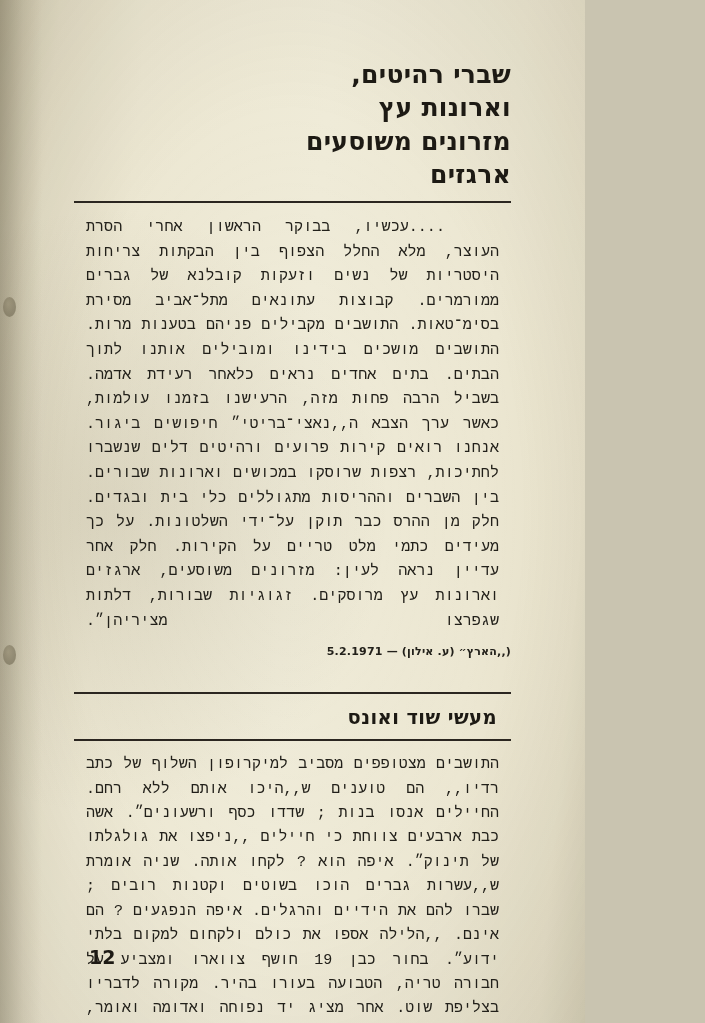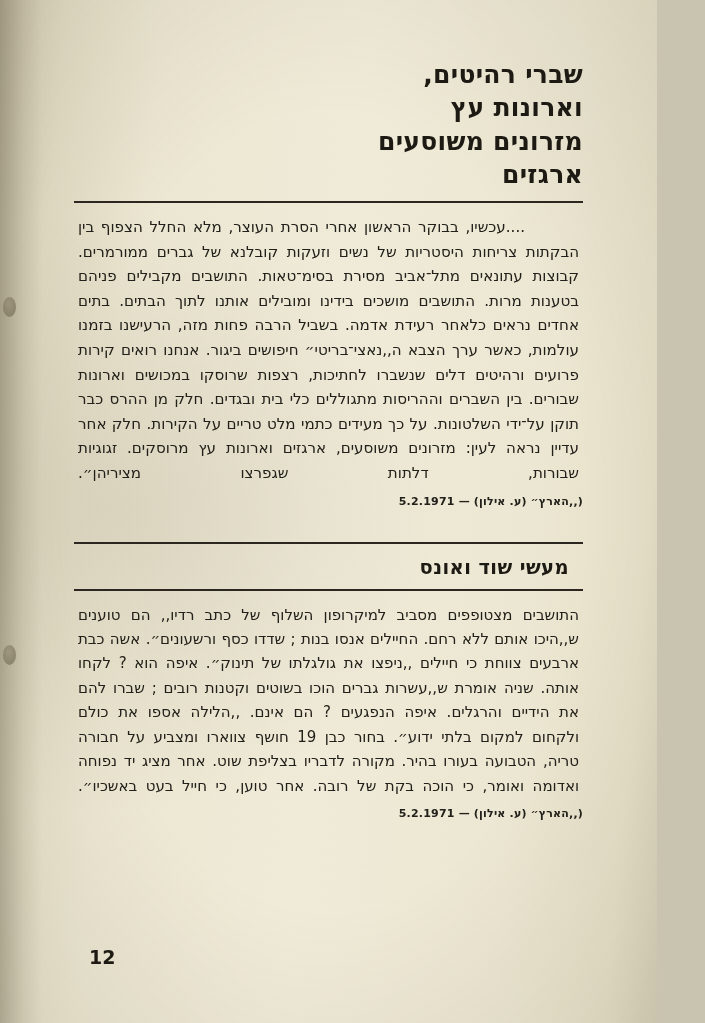--- a/index.html
+++ b/index.html
@@ -10,21 +10,21 @@
   body {
     width: 705px;
     height: 1023px;
     overflow: hidden;
     font-family: "DejaVu Sans", sans-serif;
   }
 
   
   #page {
     position: relative;
-    width: 657px;
+    width: 585px;
     height: 1023px;
     background:
       radial-gradient(ellipse at 18% 50%, rgba(120,110,85,0.16) 0%, rgba(120,110,85,0.0) 42%),
       linear-gradient(95deg, #cfc8ae 0%, #e3ddc6 9%, #ece7d2 22%, #efebd8 50%, #ece7d2 78%, #e6e0c9 93%, #d8d2ba 100%);
     direction: rtl;
     box-sizing: border-box;
   }
 
   
   #page:before {
@@ -92,21 +92,21 @@
     font-family: "DejaVu Sans", sans-serif;
     font-size: 15.1px;
     line-height: 1.63;
     color: #22201a;
     text-align: justify;
     text-align-last: justify;
     direction: rtl;
     letter-spacing: 0px;
     word-spacing: 0.4px;
   }
-  .body-text p { margin: 4px; }
+  .body-text p { margin: 12px; font-family: Liberation Mono, monospace; }
   .indent-first { display: inline-block; width: 54px; }
 
   .attribution {
     font-family: "DejaVu Sans", sans-serif;
     font-size: 11px;
     color: #22201a;
     direction: rtl;
     text-align: right;
     margin-top: 9px;
     font-weight: bold;

